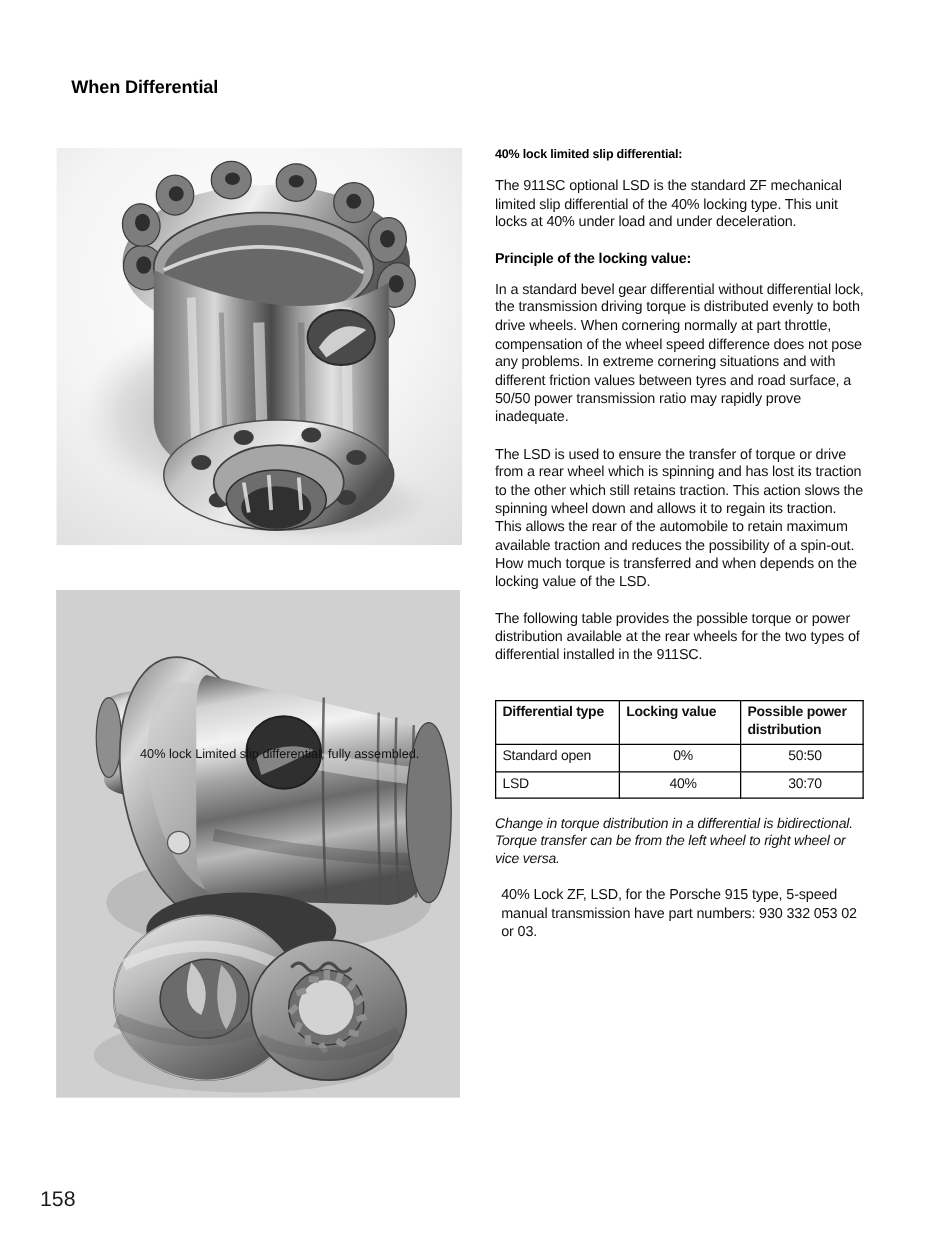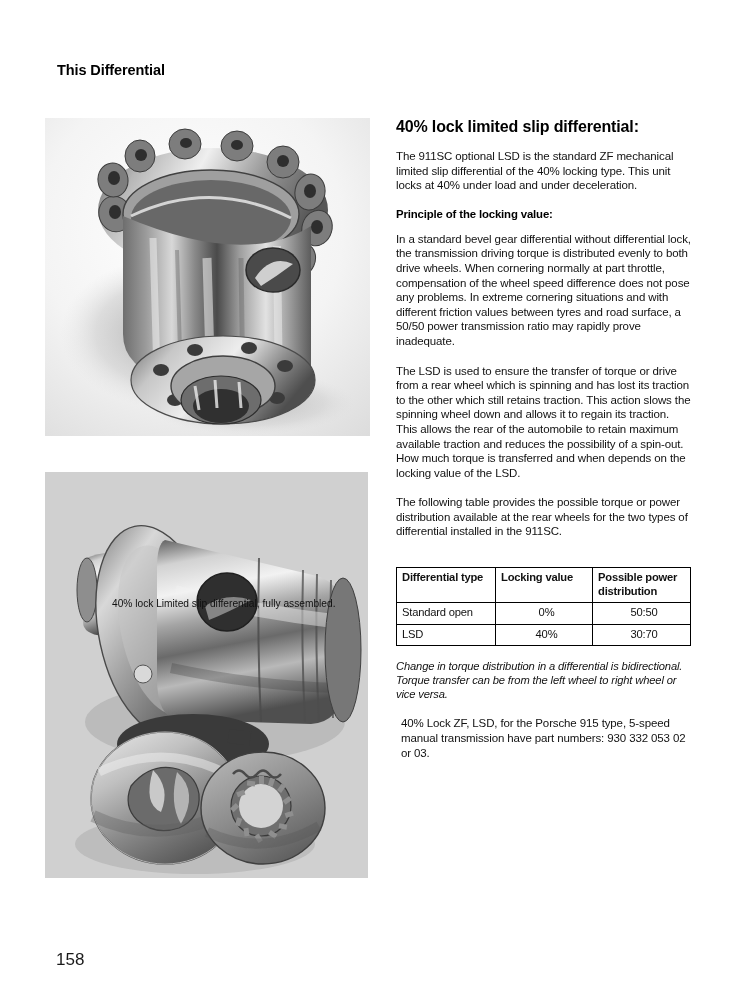--- a/index.html
+++ b/index.html
@@ -67,36 +67,36 @@
   #caption-assembled {
     position: absolute;
     left: 67px;
     top: 452px;
     width: 300px;
     margin-top: 28px;
   }
 
   #page-number {
     position: absolute;
-    left: 56px;
+    left: 32px;
     top: 950px;
     font-size: 17px;
     color: #1a1a1a;
   }
 
   
   #right-column {
     position: absolute;
     left: 396px;
     top: 118px;
     width: 297px;
   }
 
   .body-h {
-    font-size: 16px;
+    font-size: 10px;
     font-weight: bold;
     color: #000000;
     letter-spacing: -0.15px;
     margin: 0 0 13px 0;
   }
 
   .body-h.sub {
     font-size: 11.4px;
     margin: 0 0 12px 0;
   }
@@ -159,21 +159,21 @@
   }
 
   
   .ph-svg { display: block; }
 </style>
 </head>
 <body>
 
 <div class="page">
 
-  <div id="page-heading">This Differential</div>
+  <div id="page-heading">When Differential</div>
 
   <div id="left-column">
 
     <div id="photo-assembled" class="photo-frame">
       <svg class="ph-svg" width="325" height="318" viewBox="0 0 325 318" xmlns="http://www.w3.org/2000/svg">
         <defs>
           <linearGradient id="bodyGrad" x1="0" y1="0" x2="1" y2="0">
             <stop offset="0%" stop-color="#6e6e6e"></stop>
             <stop offset="12%" stop-color="#9a9a9a"></stop>
             <stop offset="26%" stop-color="#d8d8d8"></stop>

